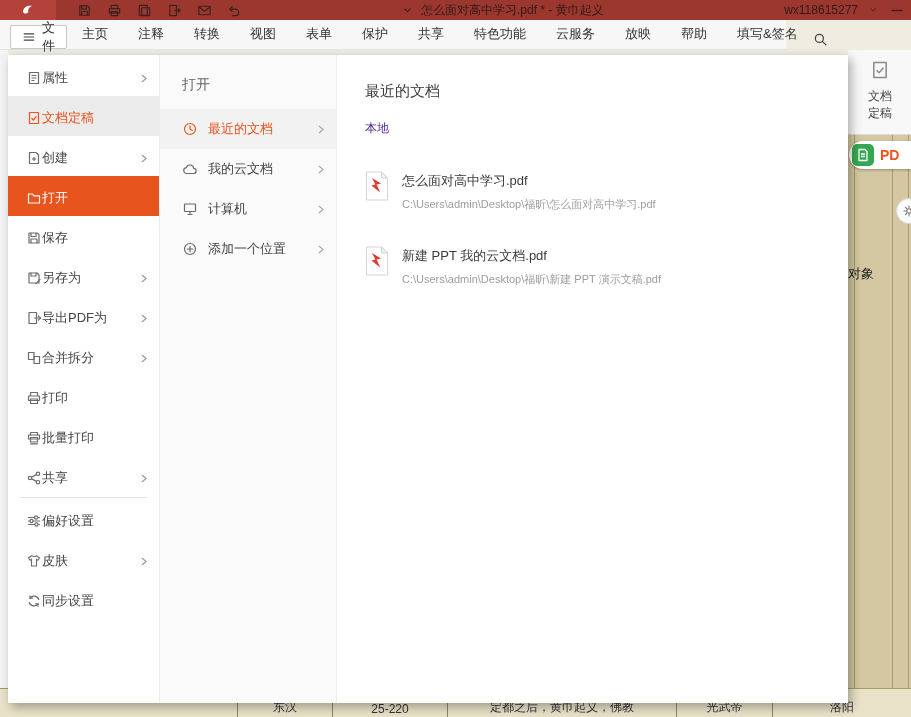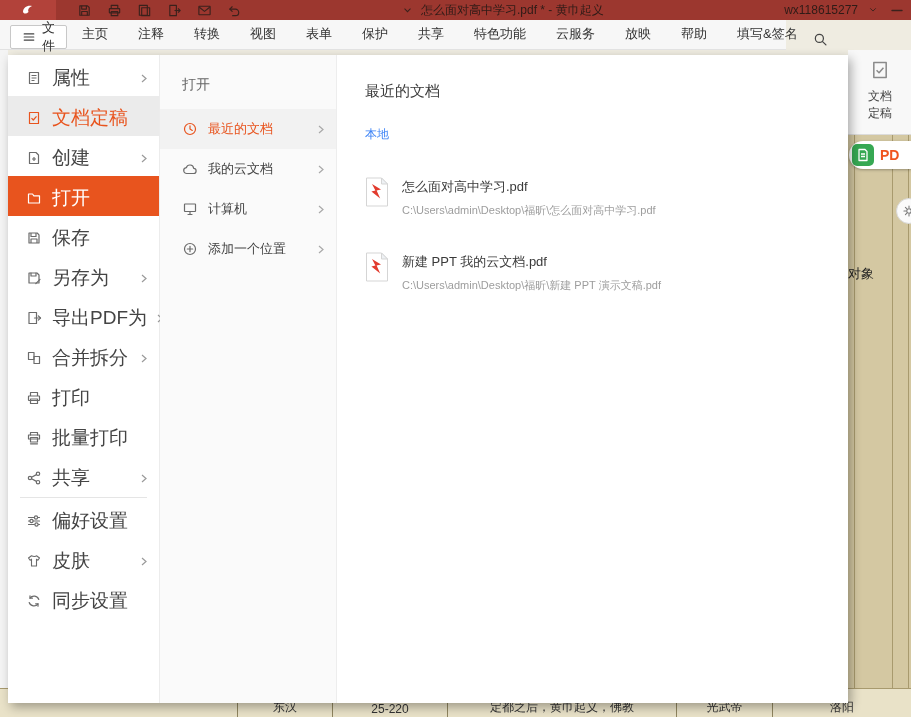--- a/index.html
+++ b/index.html
@@ -39,42 +39,42 @@
   .bottom-row .cell{position:absolute;top:0;height:29px;border-left:1px solid #8f855f;display:flex;align-items:flex-end;justify-content:center;padding-bottom:2px;font-size:12px;color:#333;white-space:nowrap;overflow:hidden}
   .c-dyn{left:237px;width:95px;color:#2e5ec6}
   .c-yrs{left:332px;width:115px;color:#d03030}
   .c-evt{left:447px;width:229px;font-size:11px}
   .c-emp{left:676px;width:96px;color:#2e5ec6}
   .c-cap{left:772px;width:139px}
 
   
   .backstage{position:absolute;top:55px;left:8px;width:840px;height:648px;background:#fff;display:flex;box-shadow:3px 4px 10px rgba(0,0,0,.32);z-index:20}
   .bs-side{width:152px;border-right:1px solid #ececec;padding-top:1px;flex:none}
-  .bs-item{height:40px;display:flex;align-items:center;gap:10px;padding:4px 10px 0 18px;font-size:19px;color:#444;cursor:pointer}
+  .bs-item{height:40px;display:flex;align-items:center;padding:4px 10px 0 18px;font-size:13px;color:#444;cursor:pointer}
   .bs-item .ico{width:16px;height:16px;display:flex;align-items:center;justify-content:center;color:#6b6b6b;flex:none}
   .bs-item .lbl{flex:1;white-space:nowrap}
   .bs-item .arr{width:8px;display:flex;align-items:center;color:#9a9a9a;flex:none}
   .bs-item.hl{background:#ebebeb;color:#e8541e}
   .bs-item.hl .ico{color:#e8541e}
   .bs-item.sel{background:#e8541e;color:#fff}
   .bs-item.sel .ico{color:#fff}
   .bs-div{height:1px;background:#e5e5e5;margin:1px 12px}
 
   .bs-col2{width:177px;background:#fafafa;border-right:1px solid #ededed;flex:none}
   .col2-title{font-size:14px;color:#666;padding:21px 0 15px 22px}
   .c2-item{height:40px;display:flex;align-items:center;gap:10px;padding:0 12px 0 22px;font-size:13px;color:#444;cursor:pointer}
   .c2-item .ico{width:16px;height:16px;display:flex;align-items:center;justify-content:center;color:#6b6b6b;flex:none}
   .c2-item .lbl{flex:1;white-space:nowrap}
   .c2-item .arr{color:#a8a8a8;display:flex;align-items:center}
   .c2-item.sel{background:#f2f2f2;color:#e8541e}
   .c2-item.sel .ico{color:#e8541e}
 
   .bs-main{flex:1;padding:27px 0 0 28px}
   .main-title{font-size:15px;color:#3c3c3c}
-  .grp-label{font-size:12px;color:#3b82f6;margin-top:25px}
+  .grp-label{font-size:12px;color:#4c1d95;margin-top:19px}
   .doc{display:flex;gap:13px;margin-top:34px;align-items:flex-start;cursor:pointer}
   .doc-texts{padding-top:1px}
   .doc-name{font-size:13px;color:#3a3a3a}
   .doc-path{font-size:11px;color:#9d9d9d;margin-top:7px}
 </style>
 </head>
 <body>
 
 <div class="titlebar">
   <div class="logo">

